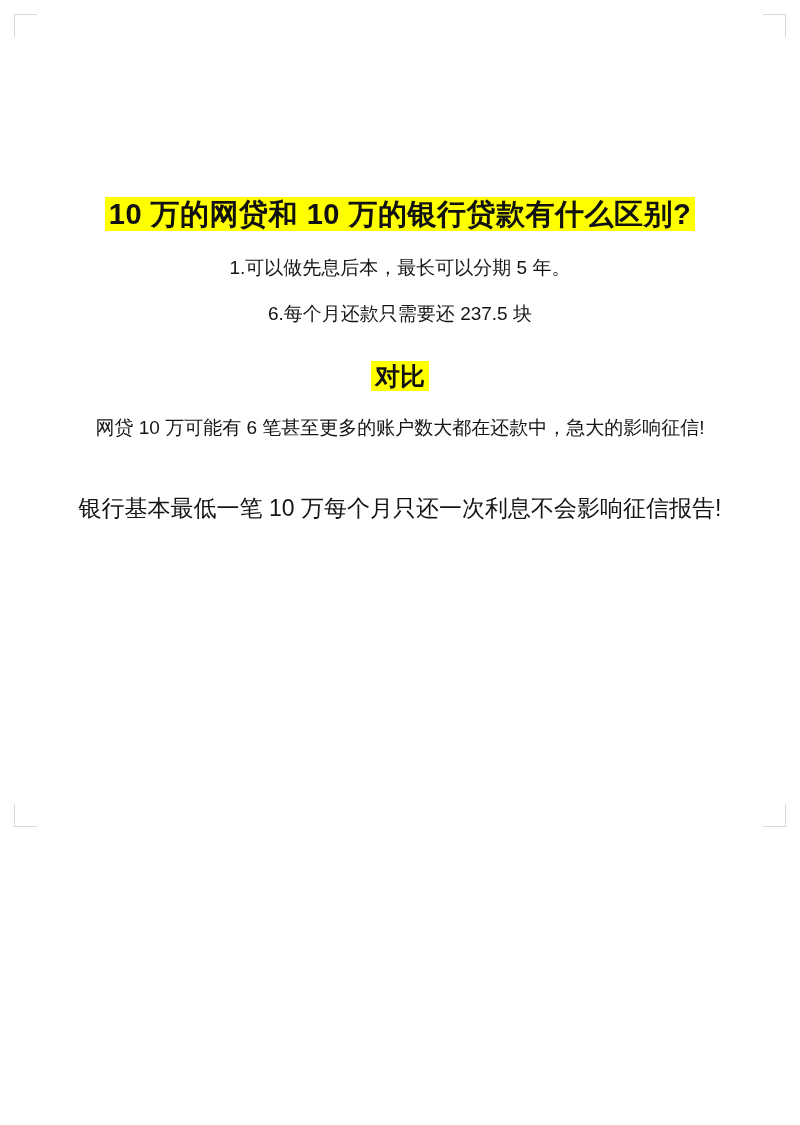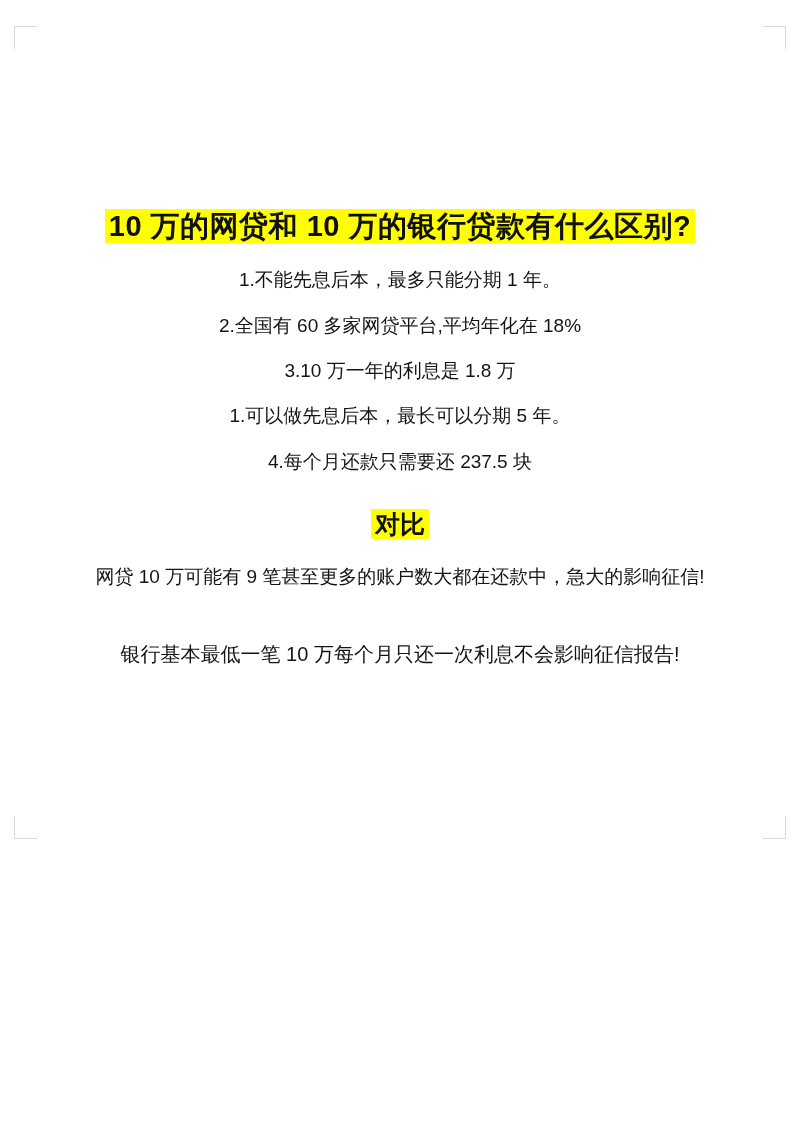--- a/index.html
+++ b/index.html
@@ -24,21 +24,21 @@
     border-color: #d8d8d8;
     border-style: solid;
   }
   .corner.tl { top: 14px; left: 14px; border-width: 1px 0 0 1px; }
   .corner.tr { top: 14px; right: 14px; border-width: 1px 1px 0 0; }
   .corner.bl { bottom: 14px; left: 14px; border-width: 0 0 1px 1px; }
   .corner.br { bottom: 14px; right: 14px; border-width: 0 1px 1px 0; }
 
   .sheet {
     position: absolute;
-    top: 12px;
+    top: 0;
     left: 0;
     width: 800px;
     height: 841px;
     padding: 0 40px;
     box-sizing: border-box;
   }
 
   .hl {
     background: #ffff00;
     padding: 1px 4px;
@@ -81,49 +81,44 @@
   .sec-wangdai-list { margin-top: 14px; }
   .sec-yinhang-list { margin-top: 14px; }
 
   .para {
     text-align: center;
     font-size: 19px;
     line-height: 1.6;
     color: #141414;
   }
   .para-compare-1 { margin-top: 20px; }
-  .para-compare-2 { margin-top: 46px; font-size: 20px; }
+  .para-compare-2 { margin-top: 46px; font-size: 23px; }
 </style>
 </head>
 <body>
 
 <div class="sheet">
 
   <div class="corner tl"></div>
   <div class="corner tr"></div>
   <div class="corner bl"></div>
   <div class="corner br"></div>
 
   <h1 class="doc-title">
     <span class="hl">10 万的网贷和 10 万的银行贷款有什么区别?</span>
   </h1>
 
 
-  <ul class="item-list sec-wangdai-list">
-    <li class="item">1.不能先息后本，最多只能分期 1 年。</li>
-    <li class="item">2.全国有 60 多家网贷平台,平均年化在 18%</li>
-    <li class="item">3.10 万一年的利息是 1.8 万</li>
-  </ul>
 
 
   <ul class="item-list sec-yinhang-list">
     <li class="item">1.可以做先息后本，最长可以分期 5 年。</li>
-    <li class="item">4.每个月还款只需要还 237.5 块</li>
+    <li class="item">6.每个月还款只需要还 237.5 块</li>
   </ul>
 
   <h2 class="section-heading sec-duibi">
     <span class="hl">对比</span>
   </h2>
 
-  <p class="para para-compare-1">网贷 10 万可能有 9 笔甚至更多的账户数大都在还款中，急大的影响征信!</p>
+  <p class="para para-compare-1">网贷 10 万可能有 6 笔甚至更多的账户数大都在还款中，急大的影响征信!</p>
   <p class="para para-compare-2">银行基本最低一笔 10 万每个月只还一次利息不会影响征信报告!</p>
 
 </div>
 
 </body></html>

